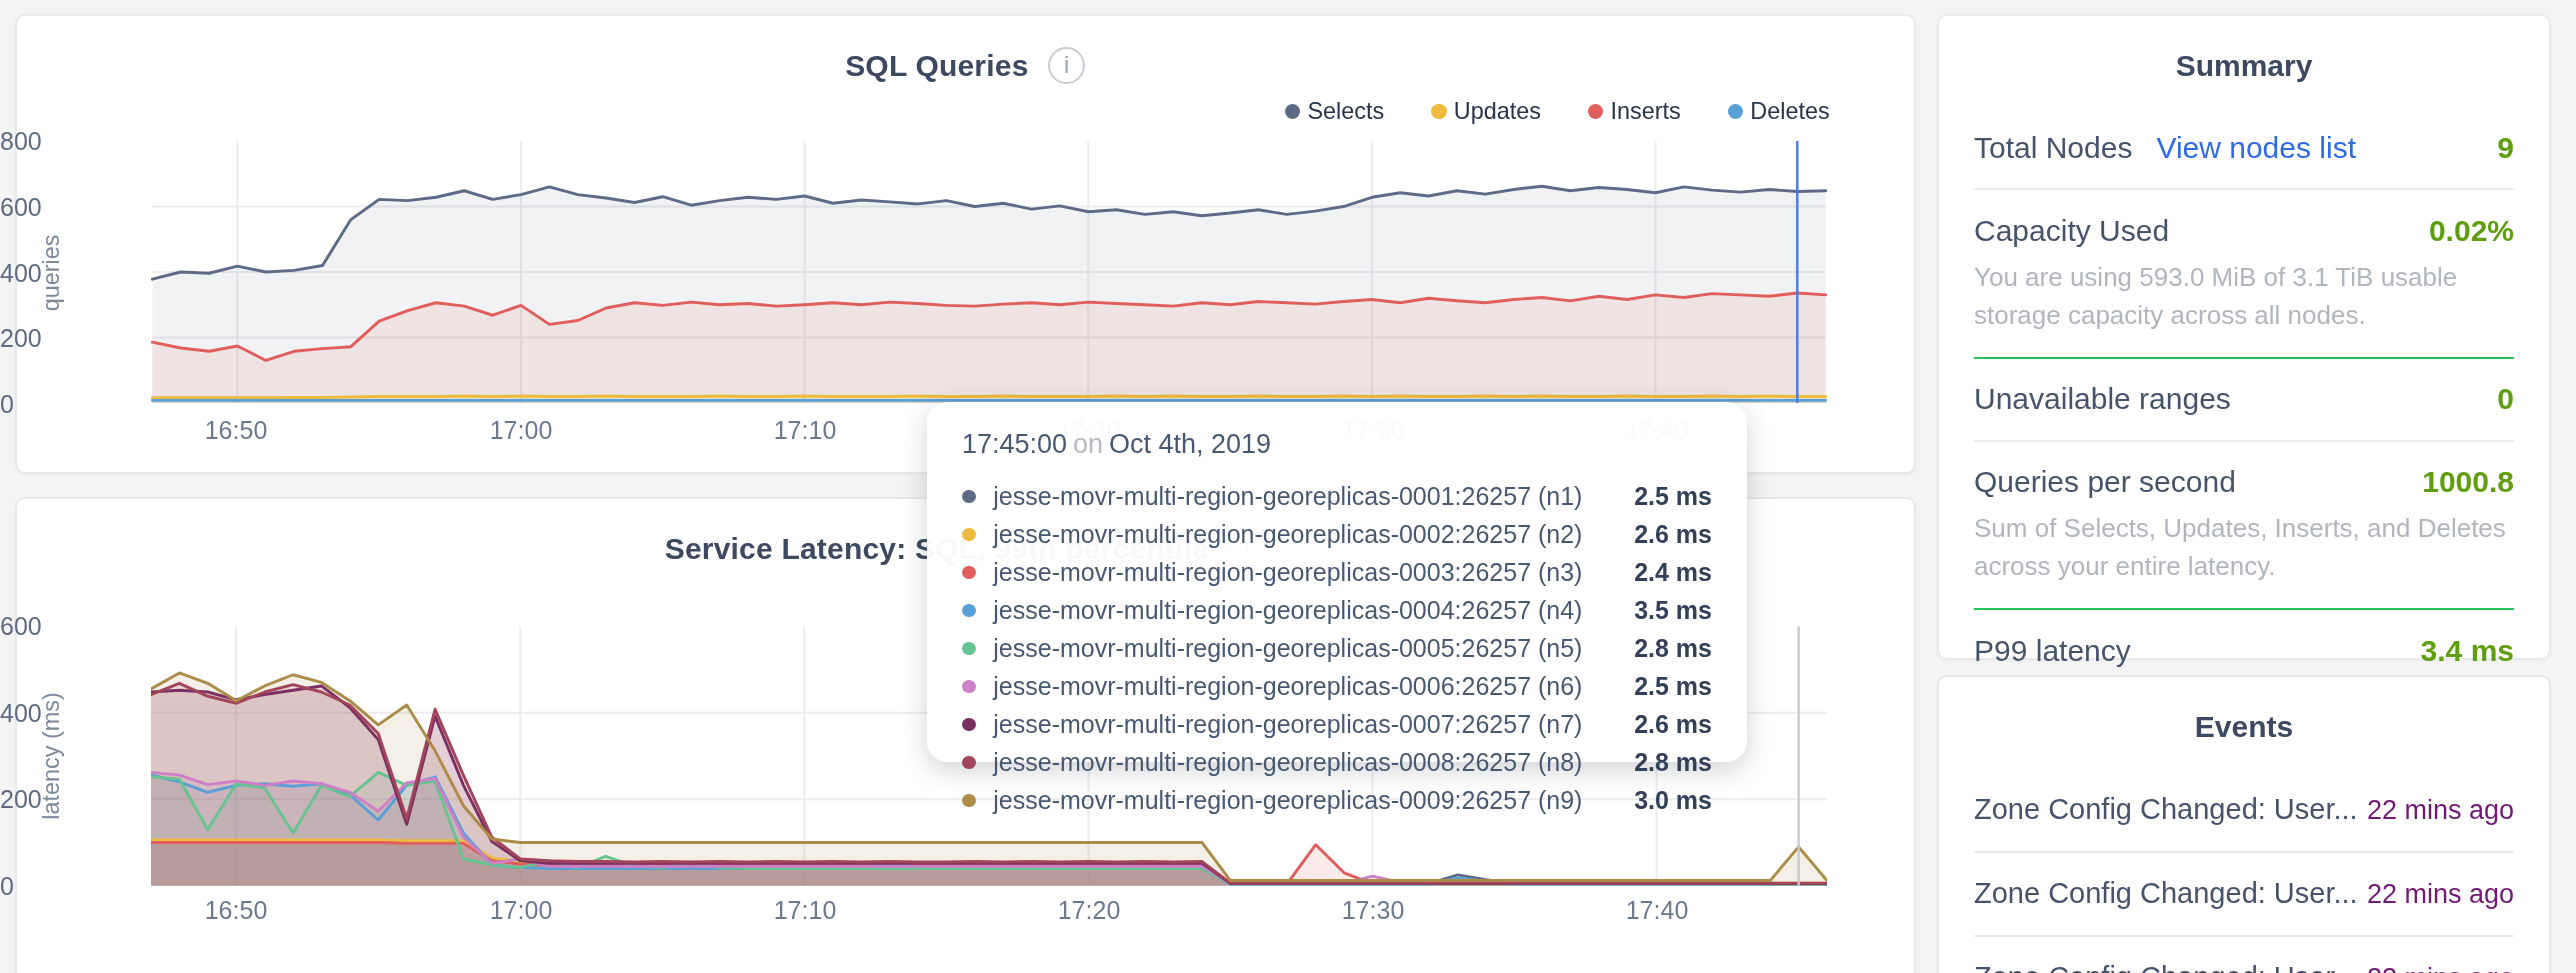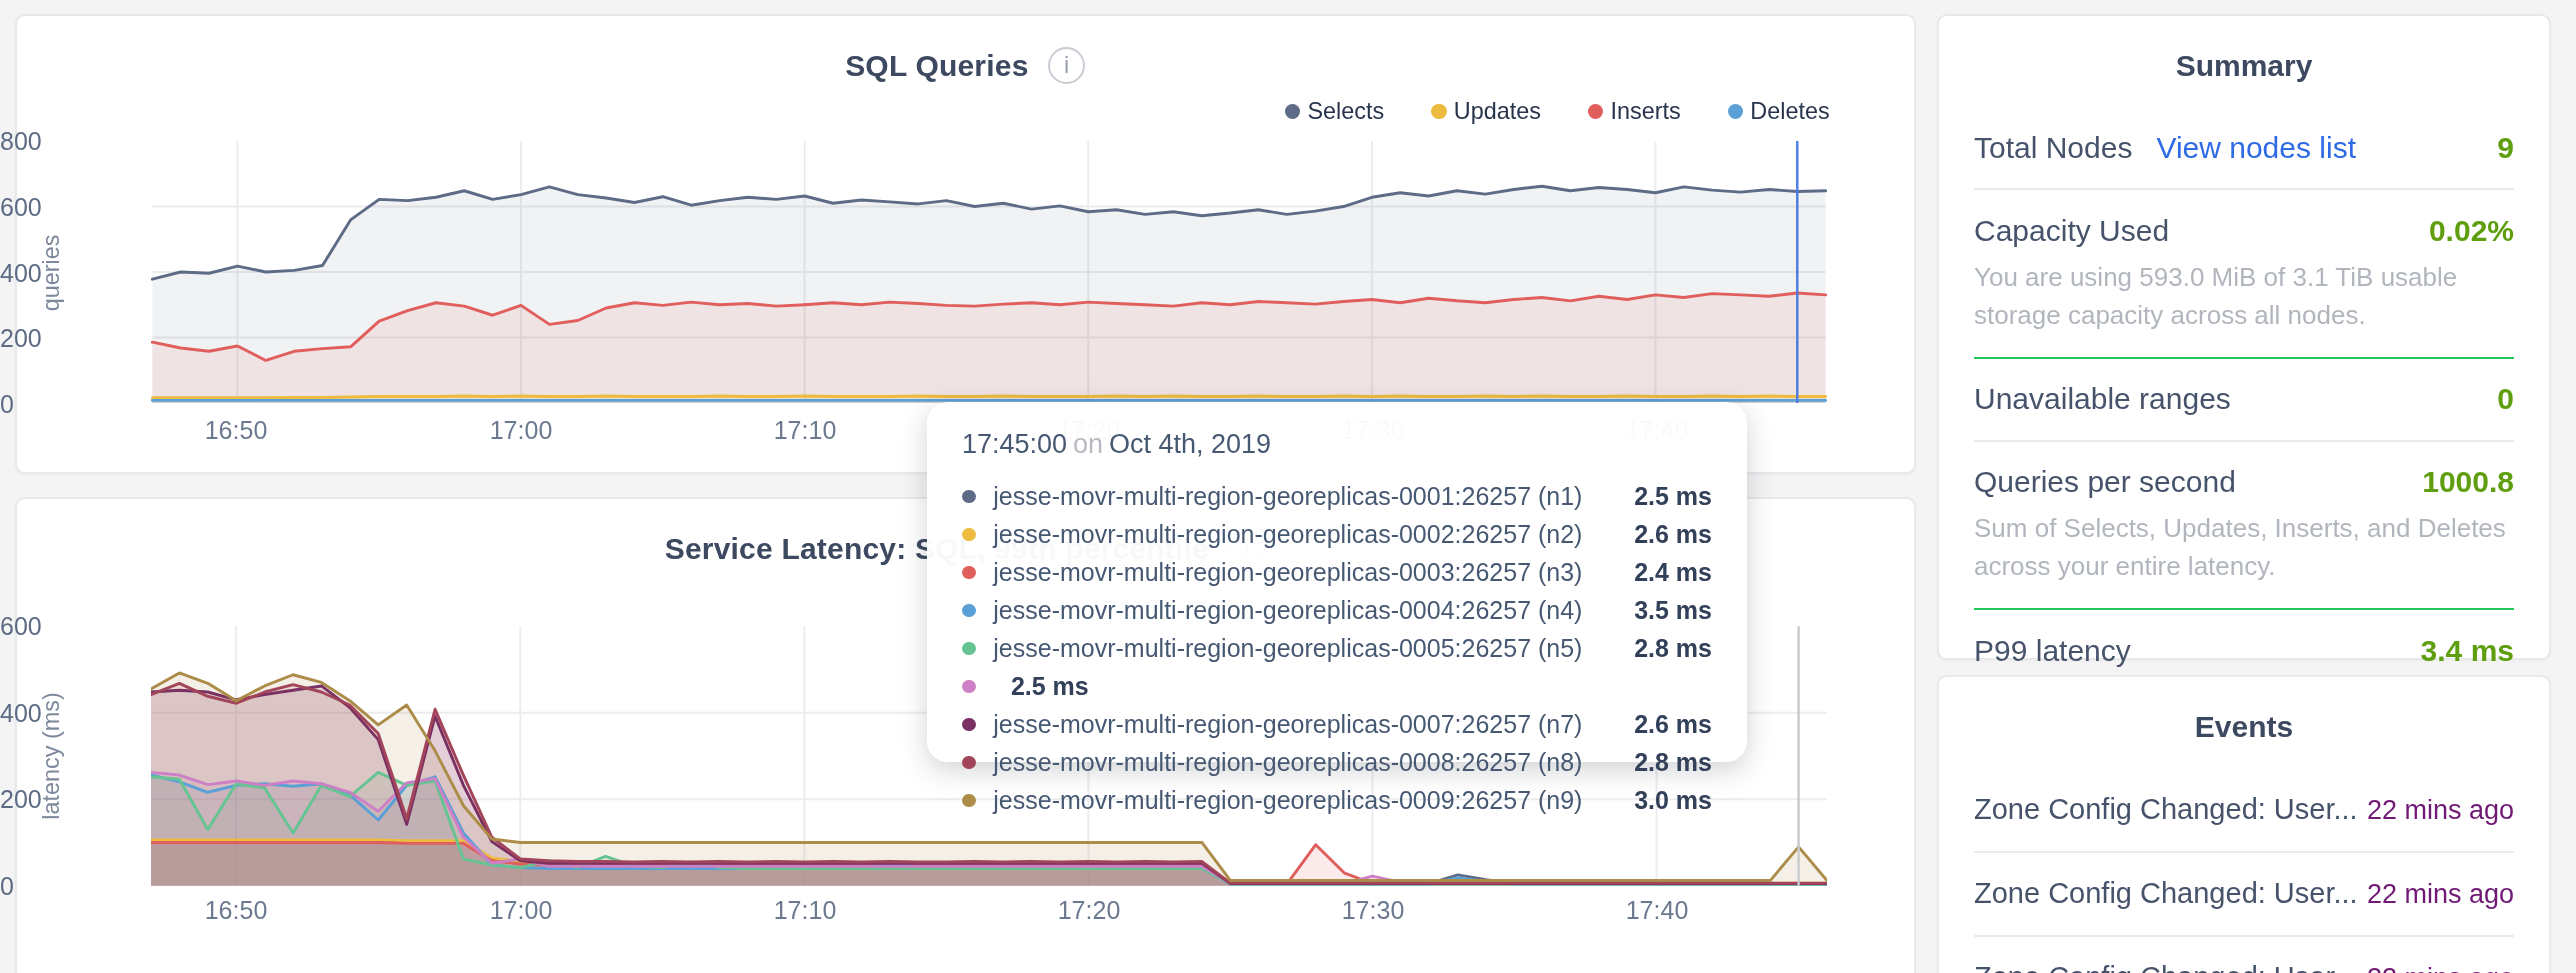--- a/index.html
+++ b/index.html
@@ -206,20 +206,21 @@
         <span class="tt-name">jesse-movr-multi-region-georeplicas-0004:26257 (n4)</span>
         <span class="tt-val">3.5 ms</span>
       </div>
       <div class="tt-row">
         <span class="tt-dot" style="background:#66c392"></span>
         <span class="tt-name">jesse-movr-multi-region-georeplicas-0005:26257 (n5)</span>
         <span class="tt-val">2.8 ms</span>
       </div>
       <div class="tt-row">
         <span class="tt-dot" style="background:#cd80c5"></span>
+        <span class="tt-name">jesse-movr-multi-region-georeplicas-0006:26257 (n6)</span>
         <span class="tt-val">2.5 ms</span>
       </div>
       <div class="tt-row">
         <span class="tt-dot" style="background:#7b3063"></span>
         <span class="tt-name">jesse-movr-multi-region-georeplicas-0007:26257 (n7)</span>
         <span class="tt-val">2.6 ms</span>
       </div>
       <div class="tt-row">
         <span class="tt-dot" style="background:#a2455a"></span>
         <span class="tt-name">jesse-movr-multi-region-georeplicas-0008:26257 (n8)</span>

